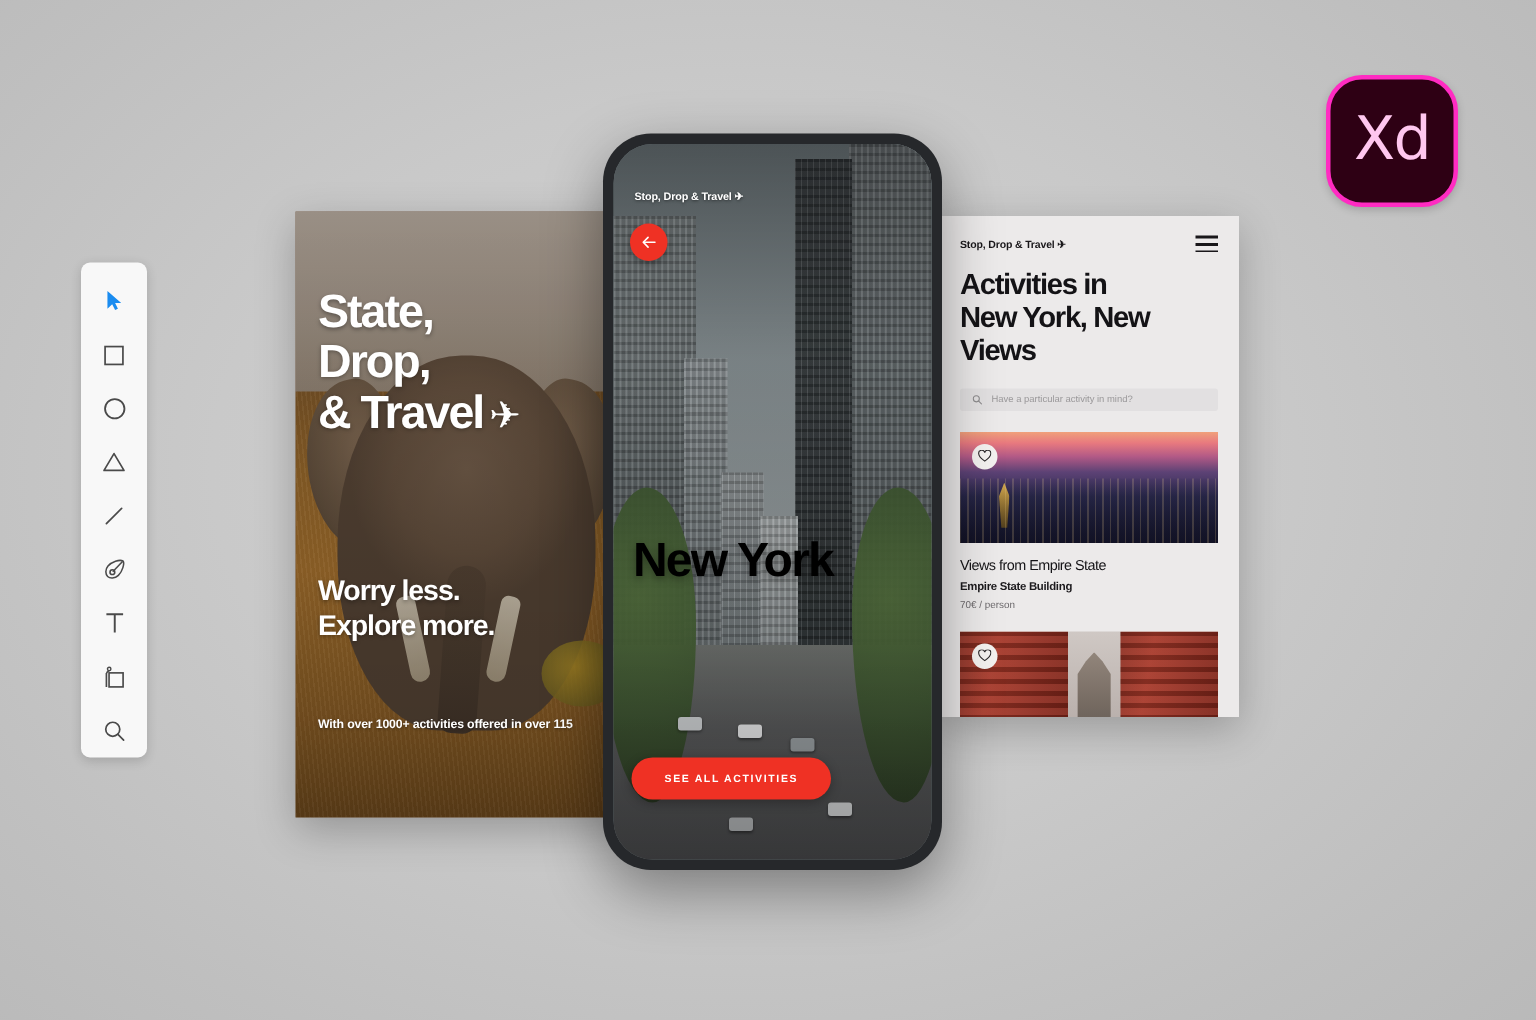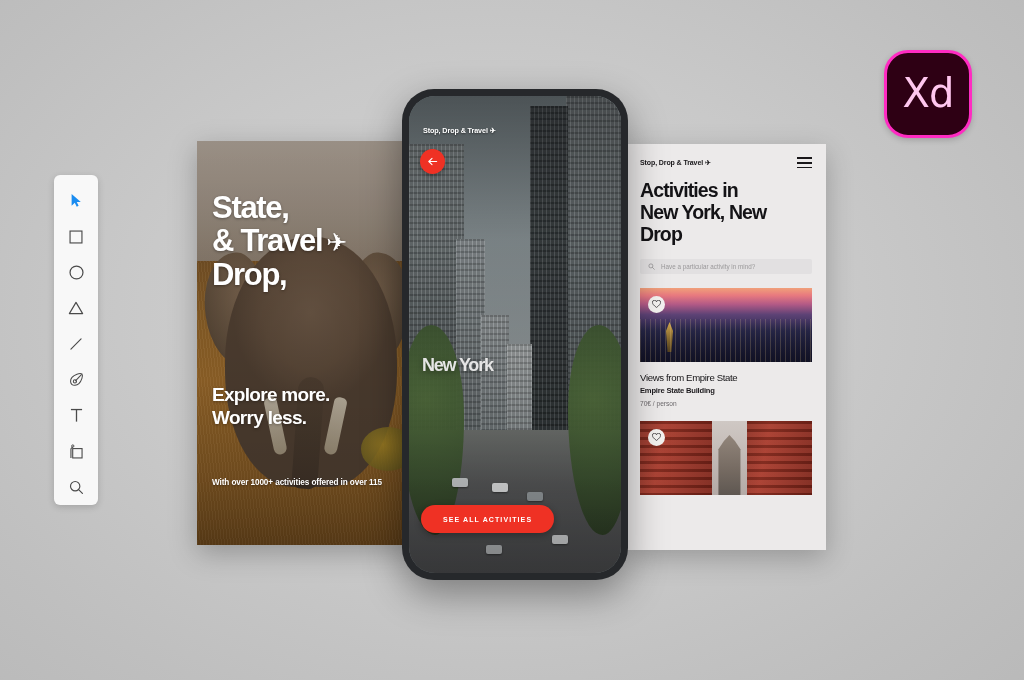--- a/index.html
+++ b/index.html
@@ -208,21 +208,21 @@
     letter-spacing: -0.1px;
     text-shadow: 0 1px 2px rgba(0,0,0,0.4);
   }
 
   
   #web {
     position: absolute;
     left: 626px;
     top: 144px;
     width: 200px;
-    height: 406px;
+    height: 334px;
     background: #eceaea;
     overflow: hidden;
     box-shadow: 0 8px 26px rgba(0,0,0,0.24);
   }
   #web .topbar {
     display: flex;
     align-items: center;
     justify-content: space-between;
     padding: 13px 14px 0 14px;
   }
@@ -435,23 +435,23 @@
     border-radius: 50%;
     background: #ef3124;
     display: flex; align-items: center; justify-content: center;
     cursor: pointer;
     box-shadow: 0 2px 5px rgba(0,0,0,0.3);
   }
   #phone .city-title {
     position: absolute;
     left: 13px;
     top: 259px;
-    font-size: 18px;
-    font-weight: bold;
-    color: #e5e5e5;
+    font-size: 32px;
+    font-weight: bold;
+    color: #000000;
     letter-spacing: -1.2px;
     text-shadow: 0 2px 6px rgba(0,0,0,0.35);
   }
   #phone .cta {
     position: absolute;
     left: 12px;
     bottom: 40px;
     height: 28px;
     padding: 0 22px;
     border-radius: 15px;
@@ -477,49 +477,49 @@
     <div class="ear-r"></div>
     <div class="eleph"></div>
     <div class="tusk-l"></div>
     <div class="tusk-r"></div>
     <div class="trunk"></div>
     <div class="bush"></div>
     <div class="dim"></div>
 
     <div class="copy">
       <div class="headline">State,</div>
+      <div class="headline">Drop,</div>
       <div class="headline">
         <span>&amp; Travel</span><span class="plane">✈</span>
       </div>
-      <div class="headline">Drop,</div>
     </div>
 
     <div class="subhead">
+      <div>Worry less.</div>
       <div>Explore more.</div>
-      <div>Worry less.</div>
     </div>
 
     <div class="body">
       <div>With over 1000+ activities offered in over 115</div>
     </div>
   </div>
 
   <div id="web">
     <div class="topbar">
       <div class="brand">Stop, Drop &amp; Travel ✈</div>
       <div class="burger">
         <i></i>
         <i></i>
         <i></i>
       </div>
     </div>
 
     <h1>
       <span>Activities in</span><br>
-      <span>New York, New Drop</span>
+      <span>New York, New Views</span>
     </h1>
 
     <div class="search">
       <svg width="7" height="7" viewBox="0 0 16 16">
         <circle cx="6.6" cy="6.6" r="4.6" fill="none" stroke="#8d8b8d" stroke-width="1.6"></circle>
         <line x1="10.2" y1="10.2" x2="14.4" y2="14.4" stroke="#8d8b8d" stroke-width="1.6" stroke-linecap="round"></line>
       </svg>
       <span class="ph">Have a particular activity in mind?</span>
     </div>
 

